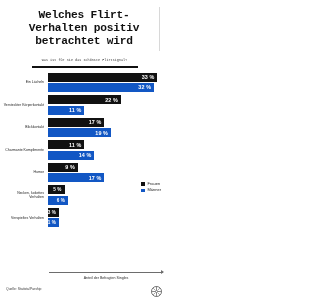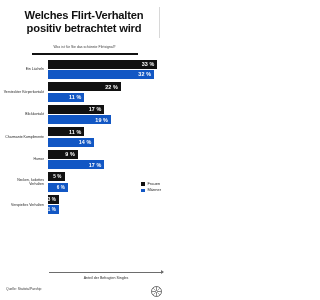--- a/index.html
+++ b/index.html
@@ -19,20 +19,21 @@
     height: 300px;
     position: relative;
     box-sizing: border-box;
     background: #ffffff;
   }
 
   
   .header {
     padding: 7px 9px 0 9px;
     position: relative;
+    font-family: Liberation Mono, monospace;
   }
   .title {
     font-size: 11.2px;
     font-weight: bold;
     line-height: 13px;
     color: #111111;
     letter-spacing: -0.2px;
     text-align: center;
     padding: 2px 4px 3px 4px;
     border-right: 1px solid #d8d8d8;

